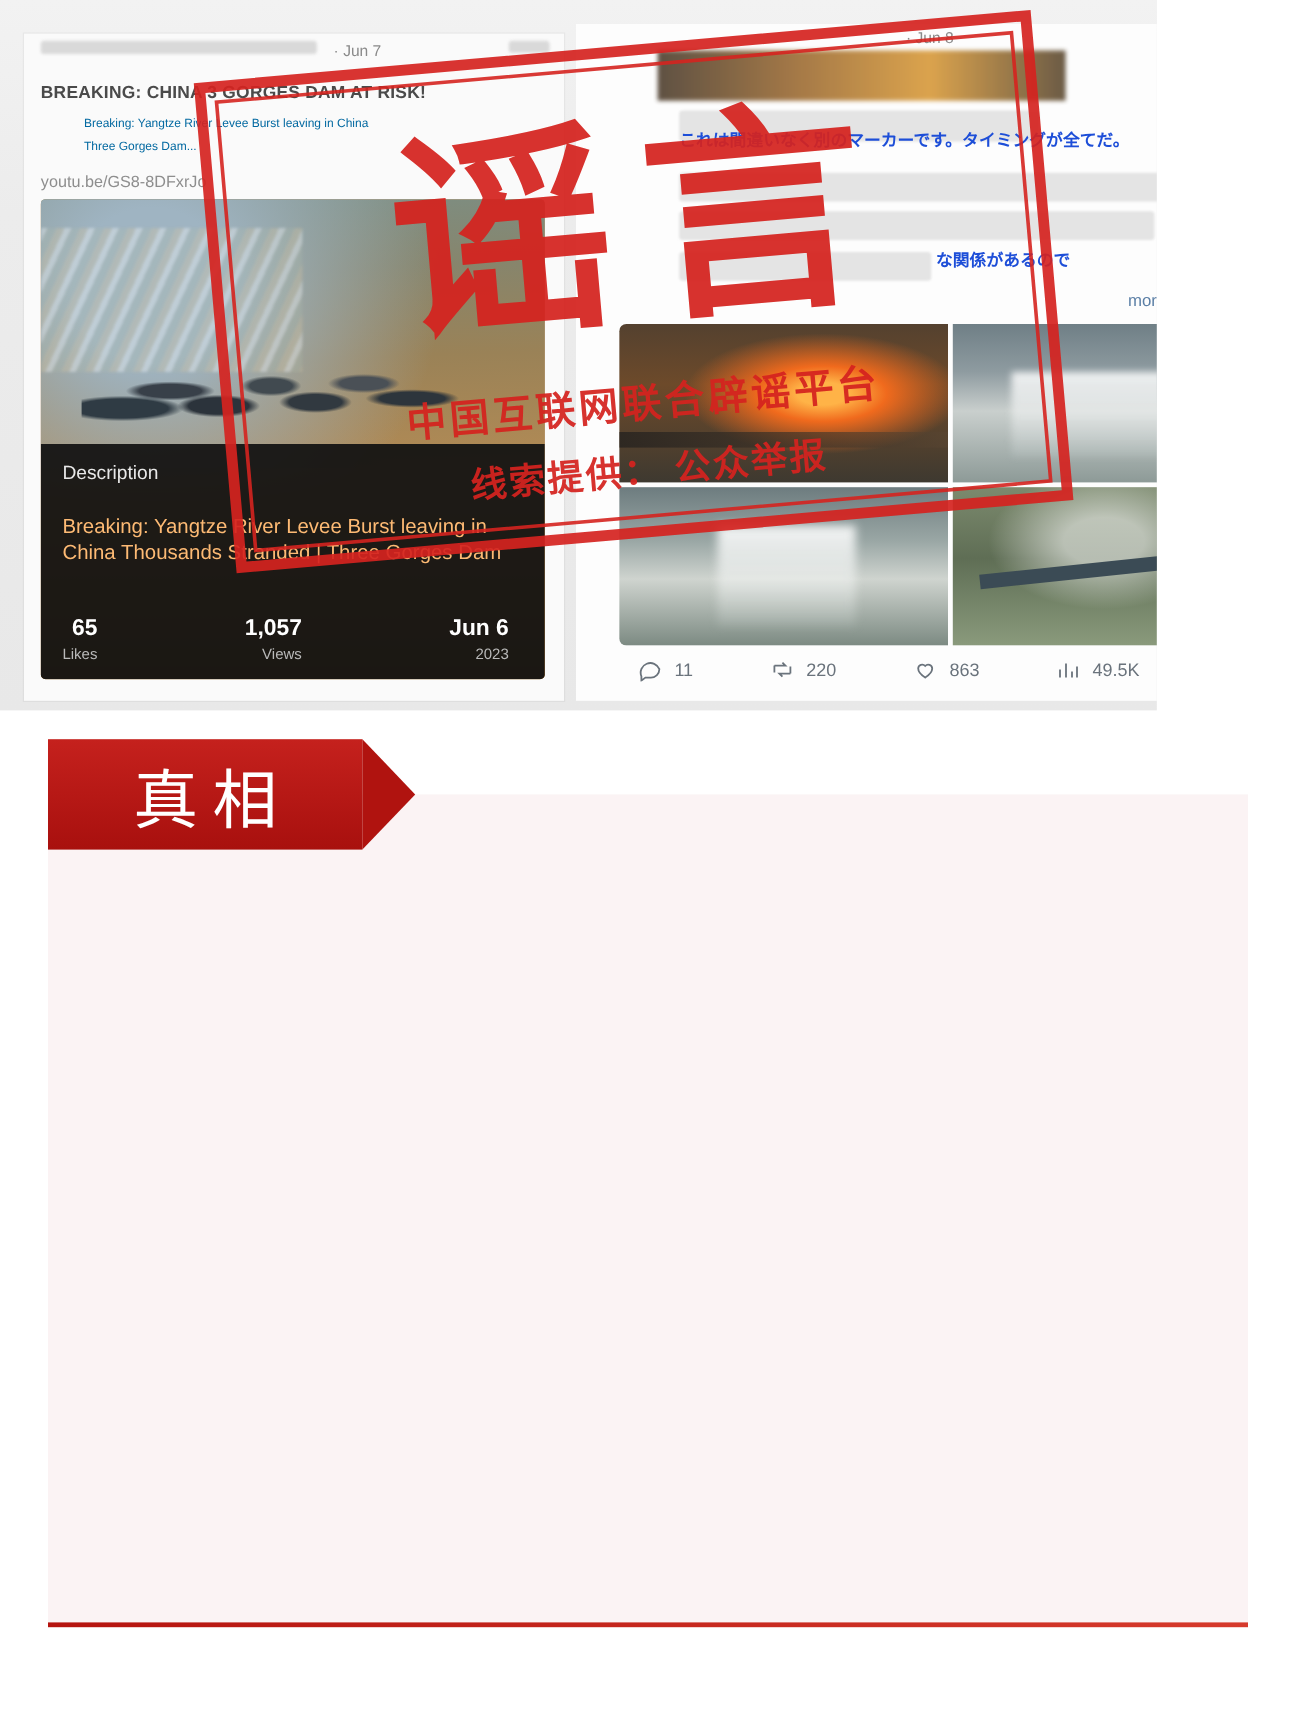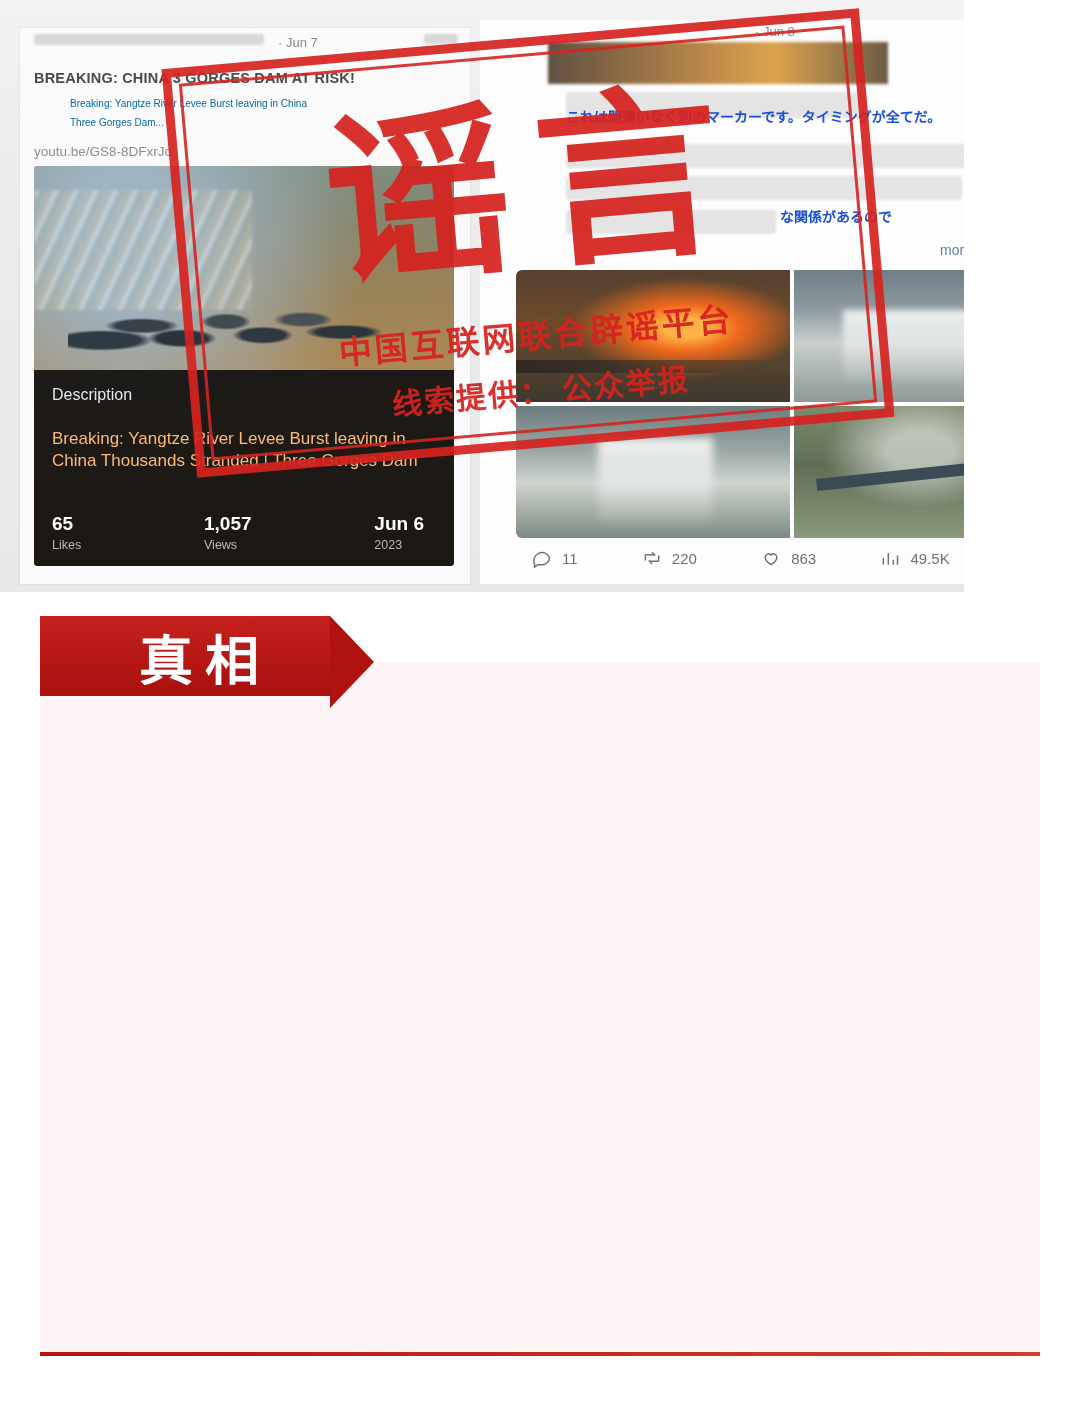--- a/index.html
+++ b/index.html
@@ -177,21 +177,21 @@
   .yt-stat-num {
     font-size: 19px;
     font-weight: bold;
     color: #fff;
   }
   .yt-stat-lbl {
     font-size: 12.5px;
     color: #b9b9b9;
     margin-top: 3px;
   }
-  .yt-stat { text-align: left; }
+  .yt-stat { text-align: right; }
 
   
   .tweet-right {
     position: absolute;
     left: 480px;
     top: 20px;
     width: 590px;
     height: 564px;
     background: #fdfdfd;
   }
@@ -387,32 +387,31 @@
     left: 40px;
     top: 600px;
     width: 1000px;
     height: 790px;
   }
   .truth-banner {
     position: absolute;
     left: 0;
     top: 16px;
     width: 262px;
-    height: 80px;
+    height: 92px;
     background: linear-gradient(180deg, #c5211d 0%, #a8100e 100%);
     color: #fff;
     font-size: 54px;
-    font-weight: bold;
+    font-weight: normal;
     letter-spacing: 12px;
     text-indent: 12px;
     display: flex;
     align-items: center;
     justify-content: center;
     z-index: 3;
-    padding-left: 28px;
   }
   .truth-banner::after {
     content: "";
     position: absolute;
     right: -44px;
     top: 0;
     width: 0; height: 0;
     border-top: 46px solid transparent;
     border-bottom: 46px solid transparent;
     border-left: 44px solid #b0130f;

